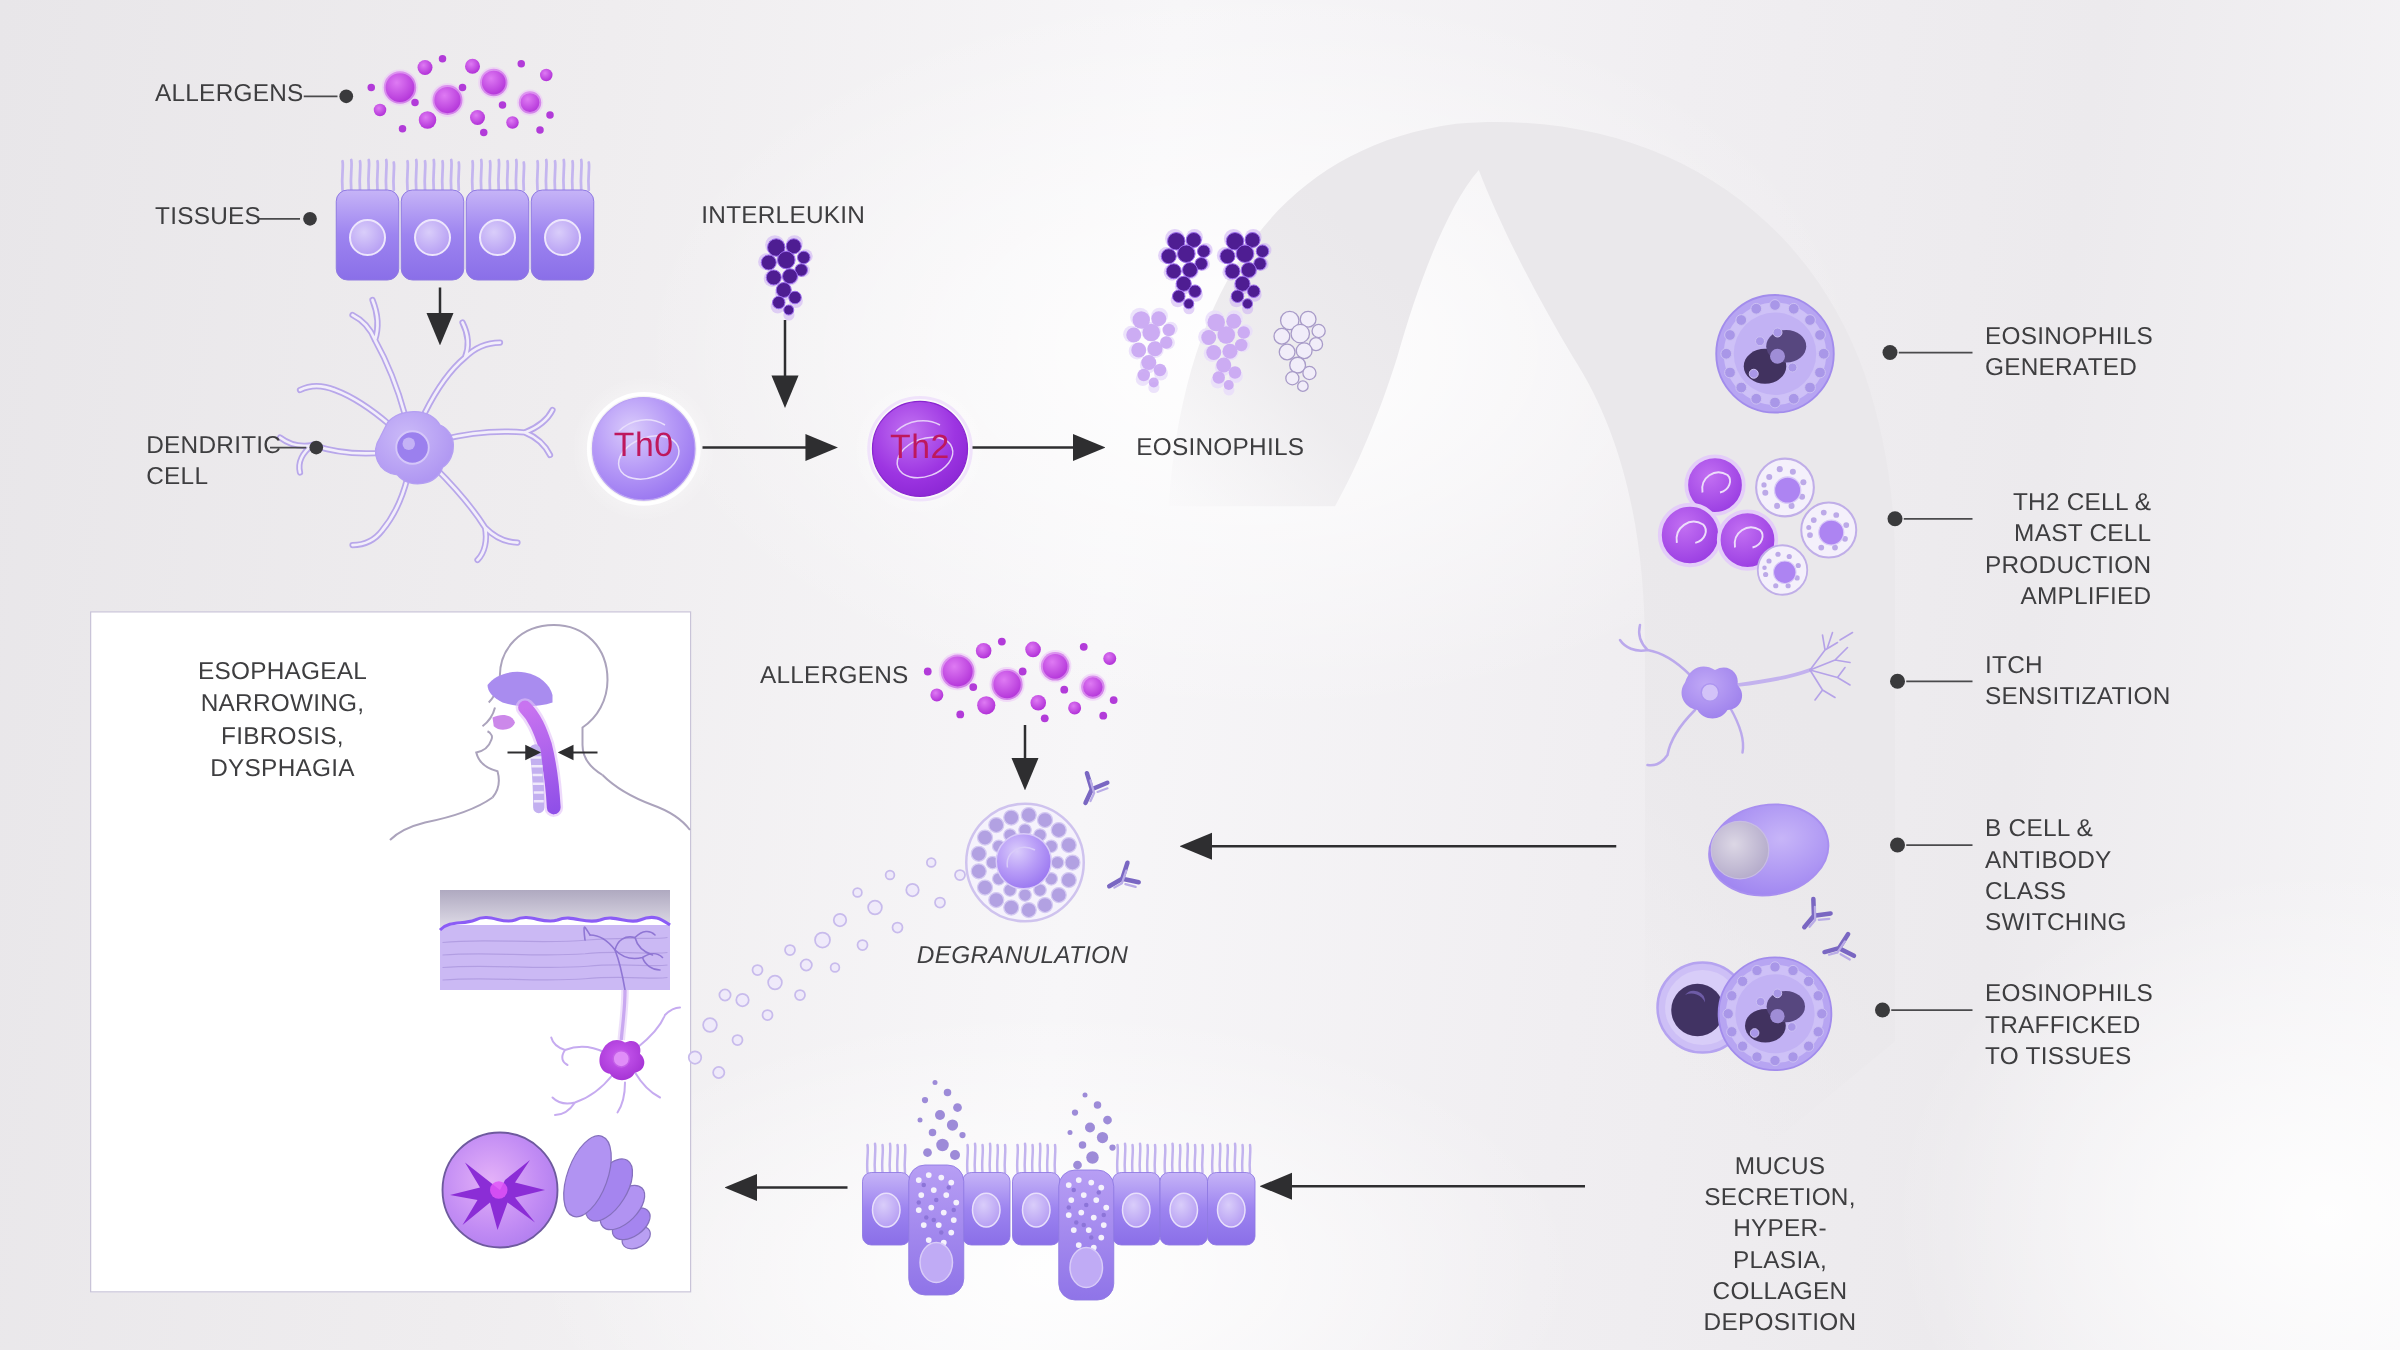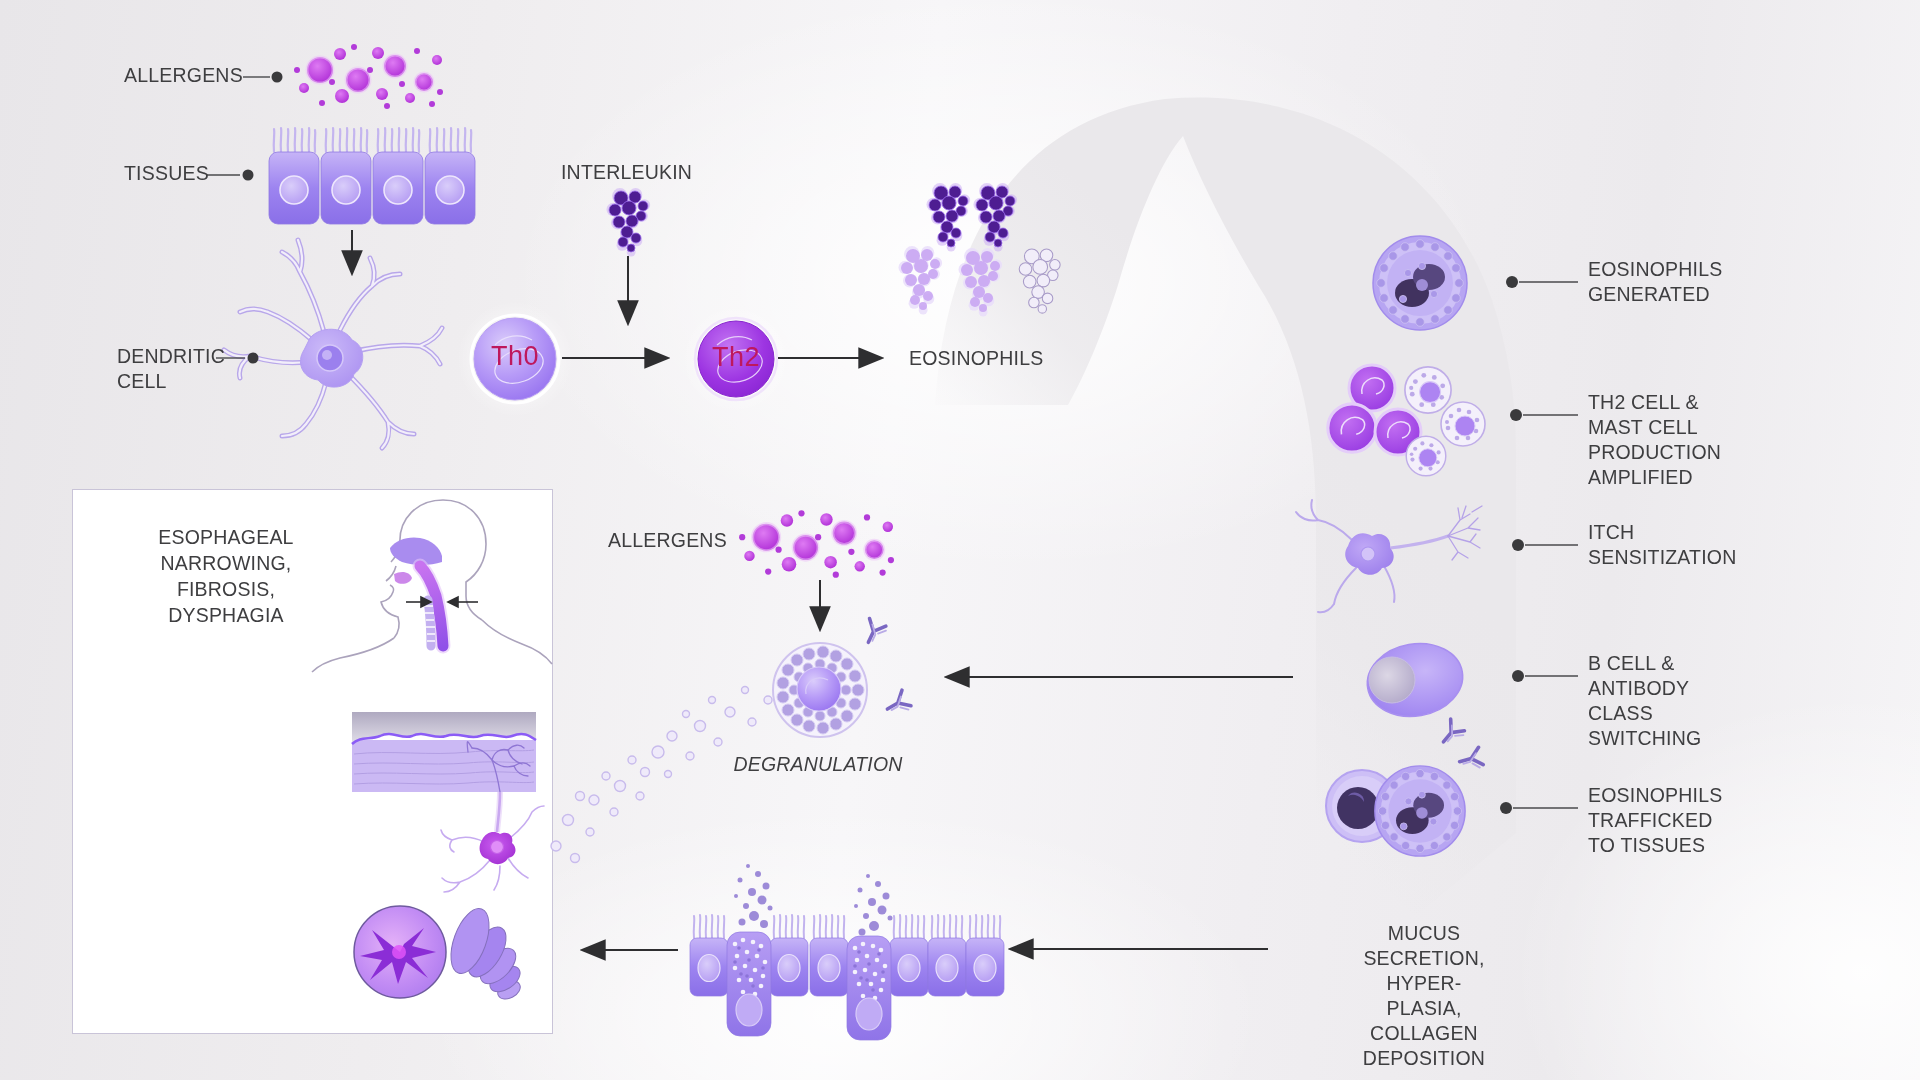--- a/index.html
+++ b/index.html
@@ -590,21 +590,21 @@
   <div class="lbl" style="left:124px;top:161px;">TISSUES</div>
   <div class="lbl" style="left:117px;top:344px;">DENDRITIC
 CELL</div>
   <div class="lbl" style="left:561px;top:160px;">INTERLEUKIN</div>
   <div class="lbl th ctr" style="left:515px;top:344px;">Th0</div>
   <div class="lbl th ctr" style="left:736px;top:345px;">Th2</div>
   <div class="lbl" style="left:909px;top:346px;">EOSINOPHILS</div>
 
   <div class="lbl" style="left:1588px;top:257px;">EOSINOPHILS
 GENERATED</div>
-  <div class="lbl" style="left:1588px;top:390px;">TH2 CELL &amp; MAST CELL
+  <div class="lbl" style="left:1588px;top:390px;text-align:right;">TH2 CELL &amp; MAST CELL
 PRODUCTION AMPLIFIED</div>
   <div class="lbl" style="left:1588px;top:520px;">ITCH
 SENSITIZATION</div>
   <div class="lbl" style="left:1588px;top:651px;">B CELL &amp; ANTIBODY
 CLASS SWITCHING</div>
   <div class="lbl" style="left:1588px;top:783px;">EOSINOPHILS
 TRAFFICKED TO TISSUES</div>
 
   <div class="lbl ctr" style="left:1424px;top:921px;">MUCUS SECRETION, HYPER-
 PLASIA, COLLAGEN DEPOSITION</div>

